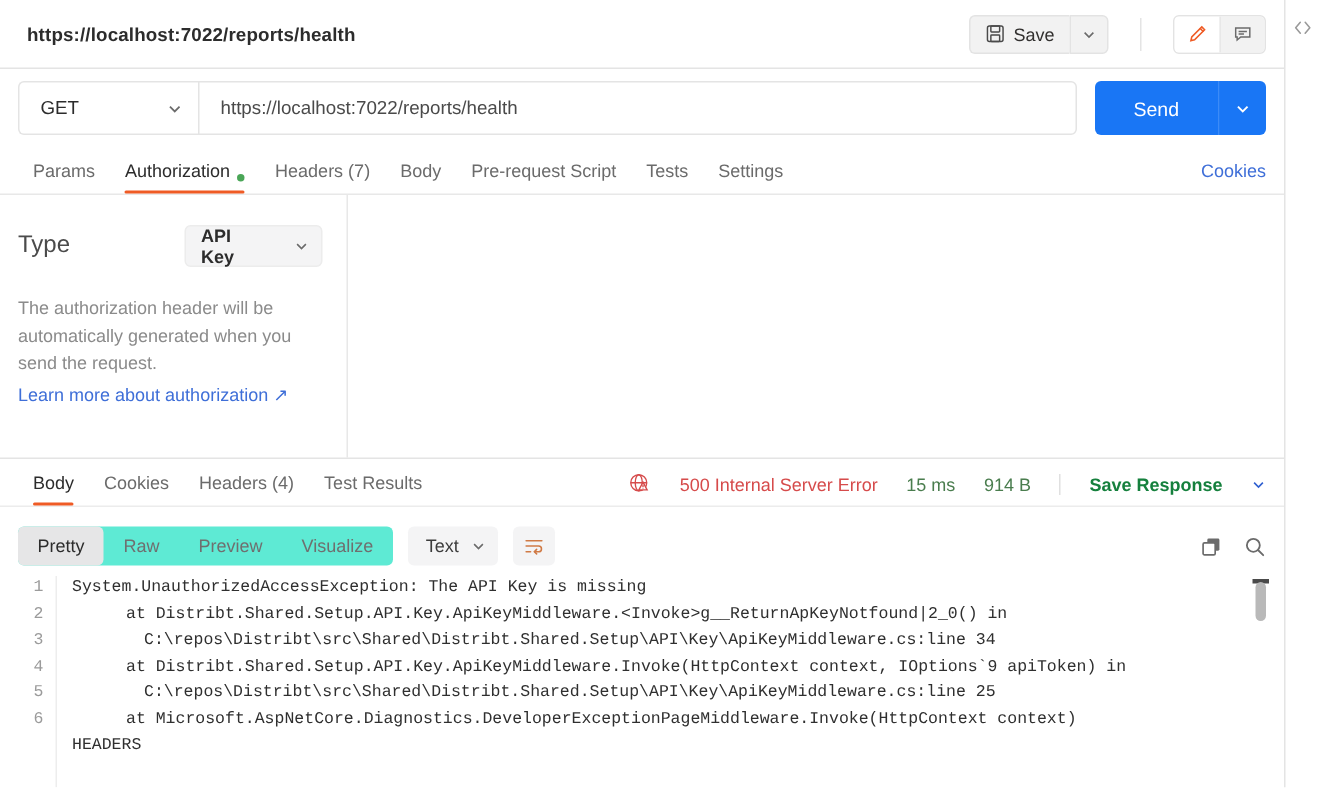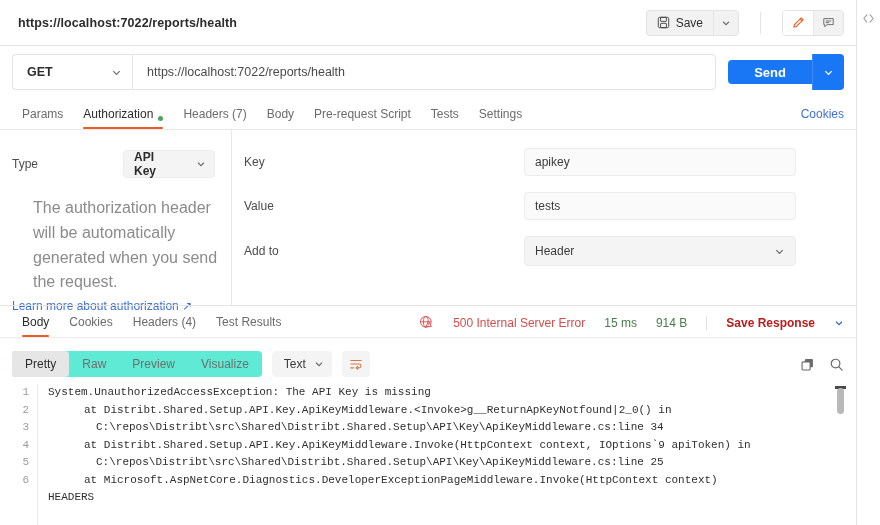--- a/index.html
+++ b/index.html
@@ -74,35 +74,35 @@
     position:absolute; left:0; top:46px; width:856px; height:52px;
     display:flex; align-items:center; padding: 0 12px;
   }
   .method {
     width: 120px; height: 36px;
     background: #fff; border: 1px solid #e4e4e4;
     border-right: none;
     border-radius: 4px 0 0 4px;
     display:flex; align-items:center; justify-content:space-between;
     padding: 0 10px 0 14px;
-    font-size: 12.5px; font-weight: 700; color:#2c2c2c;
+    font-size: 12.5px; font-weight: 400; color:#2c2c2c;
     cursor: pointer;
   }
   .urlbox {
     flex: 1; height: 36px;
     background:#fff; border:1px solid #e4e4e4;
     border-radius: 0 4px 4px 0;
     display:flex; align-items:center; padding-left: 14px;
     font-size: 12.5px; color:#4a4a4a;
     cursor: text;
   }
   .sendwrap { display:flex; align-items:center; margin-left: 12px; }
   .send {
-    height: 24px; padding: 0 26px;
-    background:#1976f5; color:#fff; font-size:13px; font-weight:700;
+    height: 36px; padding: 0 26px;
+    background:#1976f5; color:#fff; font-size:13px; font-weight:400;
     border:none; border-radius: 4px 0 0 4px;
     display:flex; align-items:center; cursor:pointer;
   }
   .send-caret {
     width: 32px; height:36px; background:#1976f5;
     border-radius: 0 4px 4px 0;
     display:flex; align-items:center; justify-content:center;
     border-left: 1px solid #3c8bf7; cursor:pointer;
   }
 
@@ -133,32 +133,32 @@
   
   .authwrap {
     position:absolute; left:0; top:130px; width:856px; height:175px;
     display:flex;
   }
   .authleft {
     width: 232px; padding: 20px 16px 0 12px;
     border-right:1px solid #e8e8e8;
   }
   .typerow { display:flex; align-items:center; }
-  .lbl { font-size:12px; color:#4b4b4b; }
+  .lbl { font-size:16px; color:#4b4b4b; }
   .type-select {
     margin-left: auto;
     width: 92px; height: 28px;
     background:#f4f4f5; border:1px solid #ececec; border-radius:4px;
     display:flex; align-items:center; justify-content:space-between;
     padding: 0 8px 0 10px;
     font-size: 12px; color:#2c2c2c; font-weight:600; cursor:pointer;gap:33px;
   }
   .authnote {
-    margin-top: 18px; font-size: 16px; color:#8b8b8b;
-    line-height: 1.55; width: 198px; margin-left: 21px;
+    margin-top: 18px; font-size: 12px; color:#8b8b8b;
+    line-height: 1.55; width: 198px;
   }
   .authlink {
     margin-top: 4px; font-size: 12px; color:#3f6fd8; cursor:pointer;
     display:block;
   }
   .authright { flex:1; padding: 18px 52px 0 12px; }
   .frow { display:flex; align-items:center; margin-bottom: 16px; }
   .frow .lbl { width: 280px; }
   .finput {
     width: 272px; height: 28px;
@@ -183,21 +183,21 @@
     display:flex; align-items:flex-end; padding: 0 12px;
     border-bottom: 1px solid #ececec;
   }
   .resp-meta {
     margin-left:auto; display:flex; align-items:center; gap:19px;
     padding-bottom: 7px;
   }
   .status-err { font-size:12px; color:#d64b4b; }
   .meta-num { font-size:12px; color:#4a7d4e; }
   .meta-sep { width:1px; height:14px; background:#e0e0e0; }
-  .save-resp { font-size:12px; color:#b91c1c; font-weight:700; cursor:pointer; }
+  .save-resp { font-size:12px; color:#15803d; font-weight:700; cursor:pointer; }
 
   
   .resptool {
     position:absolute; left:0; top:344px; width:856px; height:40px;
     display:flex; align-items:center; padding: 0 12px;
   }
   .pillbar {
     display:flex; align-items:flex-start;
     background:#5eead4; border-radius:4px; height:26px;
   }
@@ -379,41 +379,20 @@
             <svg width="10" height="10" viewBox="0 0 12 12" fill="none" stroke="#6b6b6b" stroke-width="1.3">
               <path d="M2.5 4.5 L6 8 L9.5 4.5"></path>
             </svg>
           </span>
         </div>
       </div>
       <div class="authnote">The authorization header will be automatically generated when you send the request.</div>
       <span class="authlink"><span>Learn more about authorization</span> <span>↗</span></span>
     </div>
 
-    <div class="authright">
-      <div class="frow">
-        <span class="lbl">Key</span>
-        <div class="finput">apikey</div>
-      </div>
-      <div class="frow">
-        <span class="lbl">Value</span>
-        <div class="finput">tests</div>
-      </div>
-      <div class="frow">
-        <span class="lbl">Add to</span>
-        <div class="fselect">
-          <span>Header</span>
-          <span>
-            <svg width="11" height="11" viewBox="0 0 12 12" fill="none" stroke="#6b6b6b" stroke-width="1.3">
-              <path d="M2.5 4.5 L6 8 L9.5 4.5"></path>
-            </svg>
-          </span>
-        </div>
-      </div>
-    </div>
   </div>
 
   <div class="respdiv"></div>
 
   <div class="resptabs">
     <div class="rtab active">
       <span>Body</span>
     </div>
     <div class="rtab">
       <span>Cookies</span>

